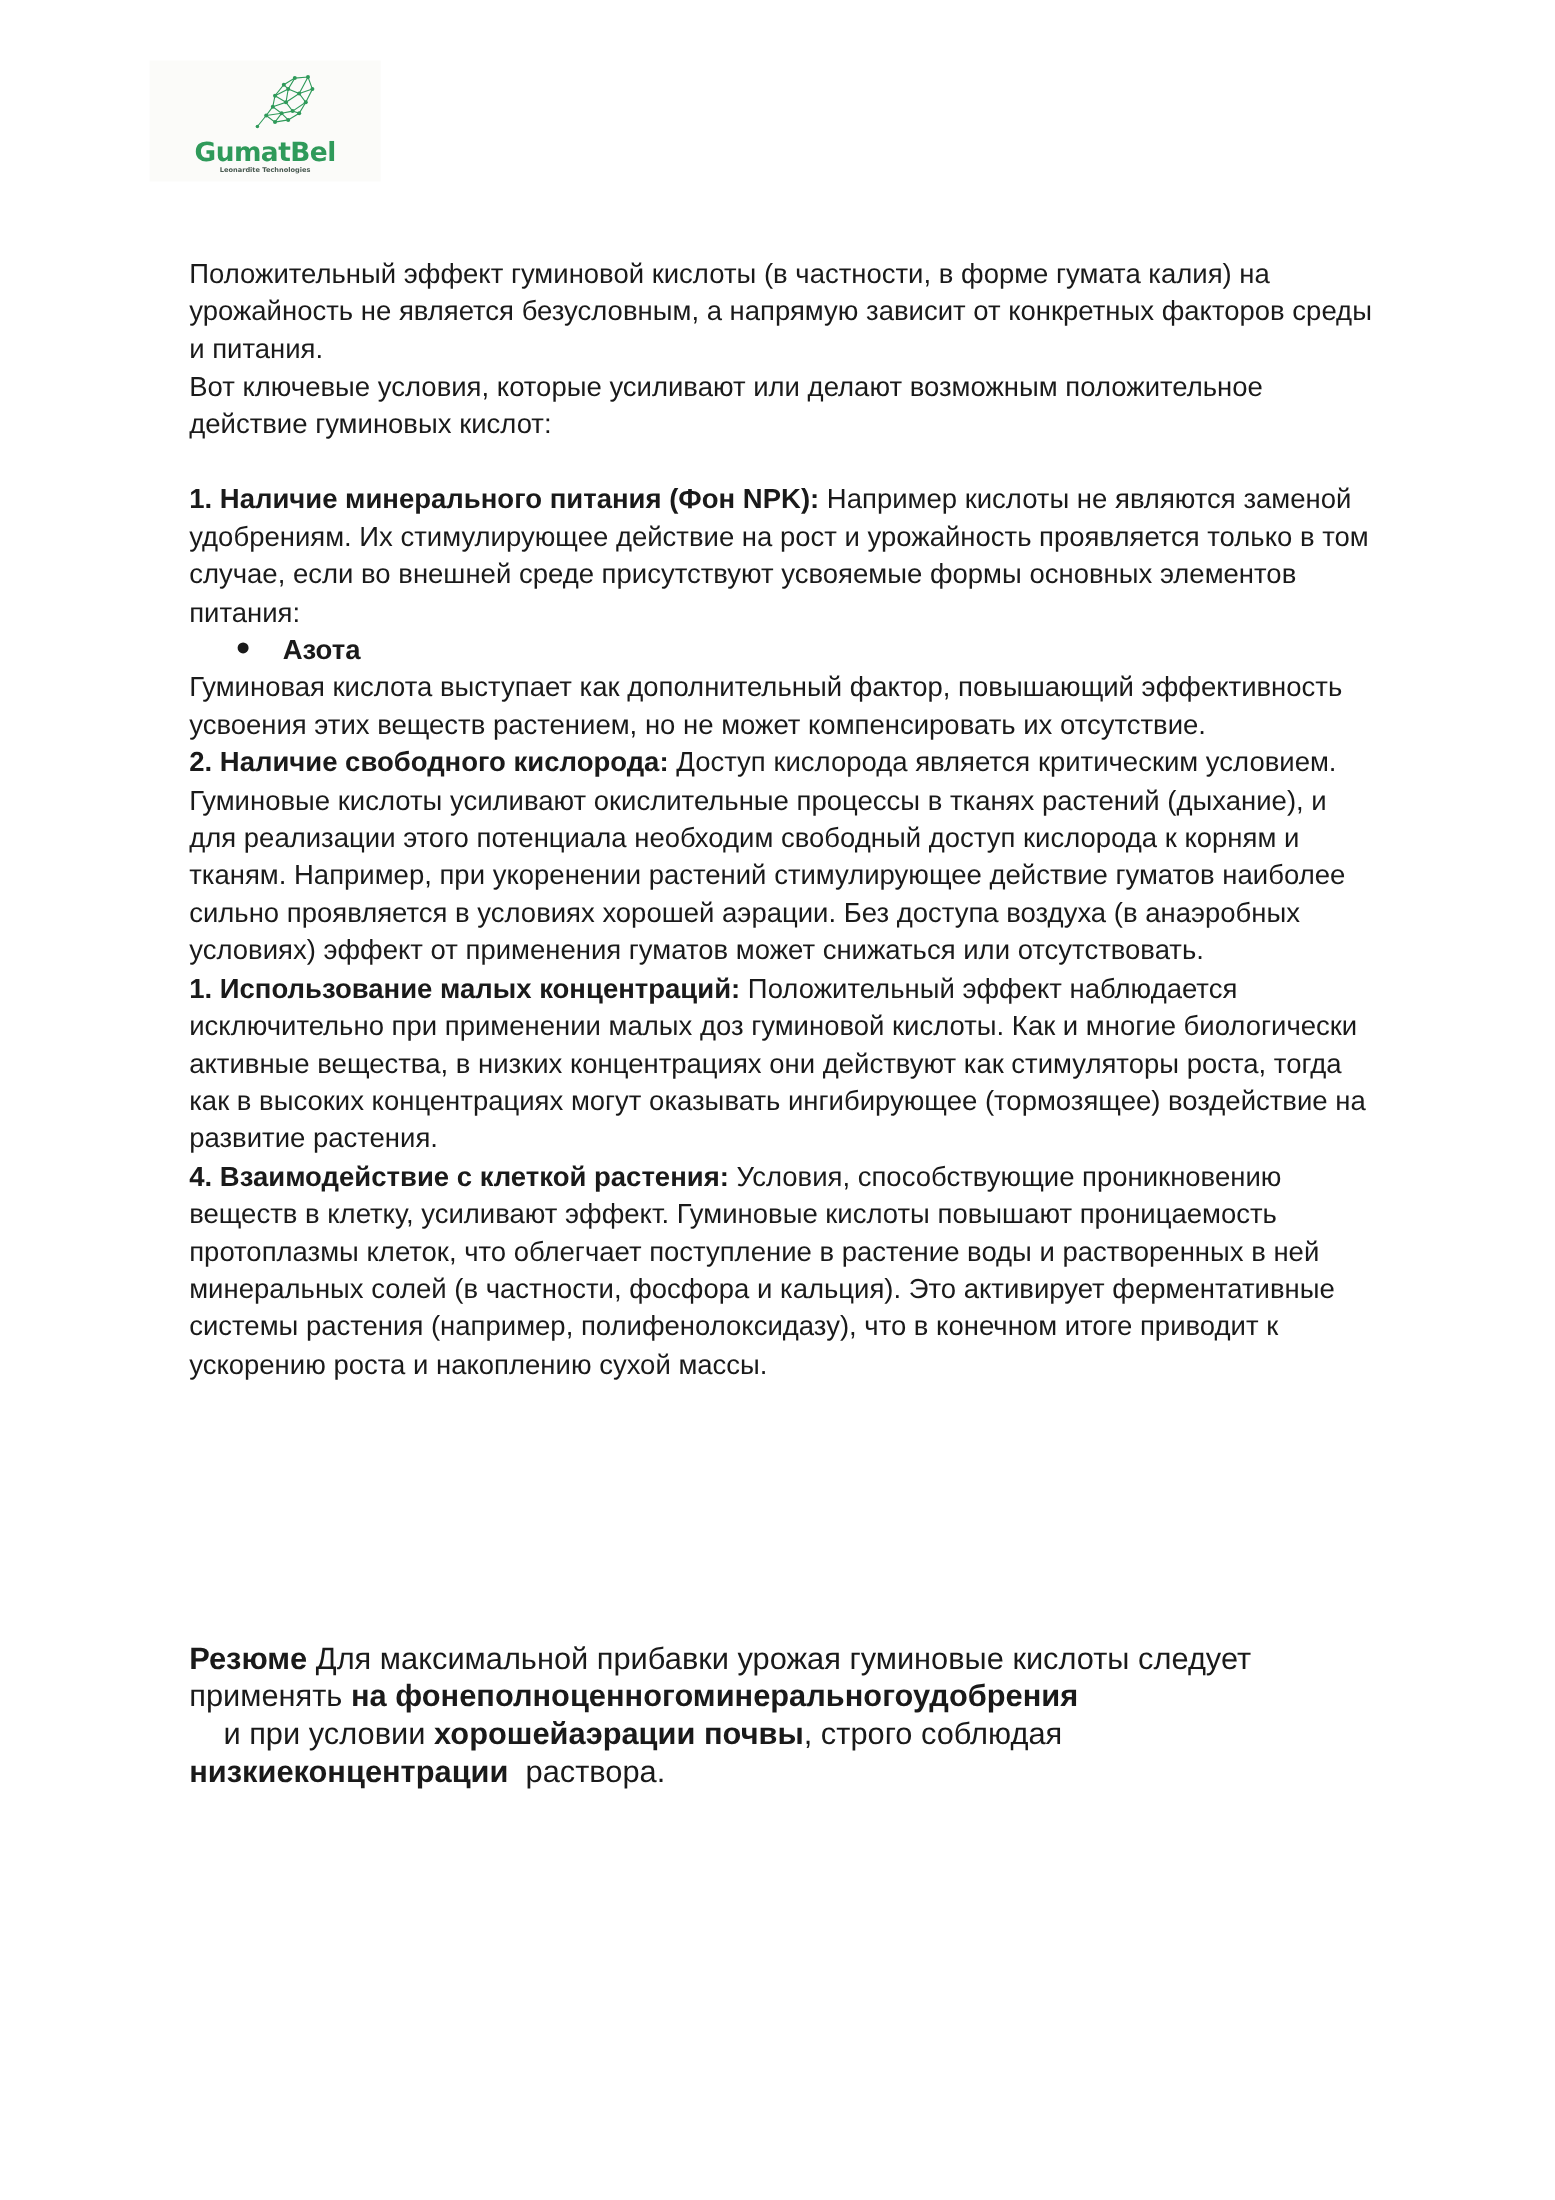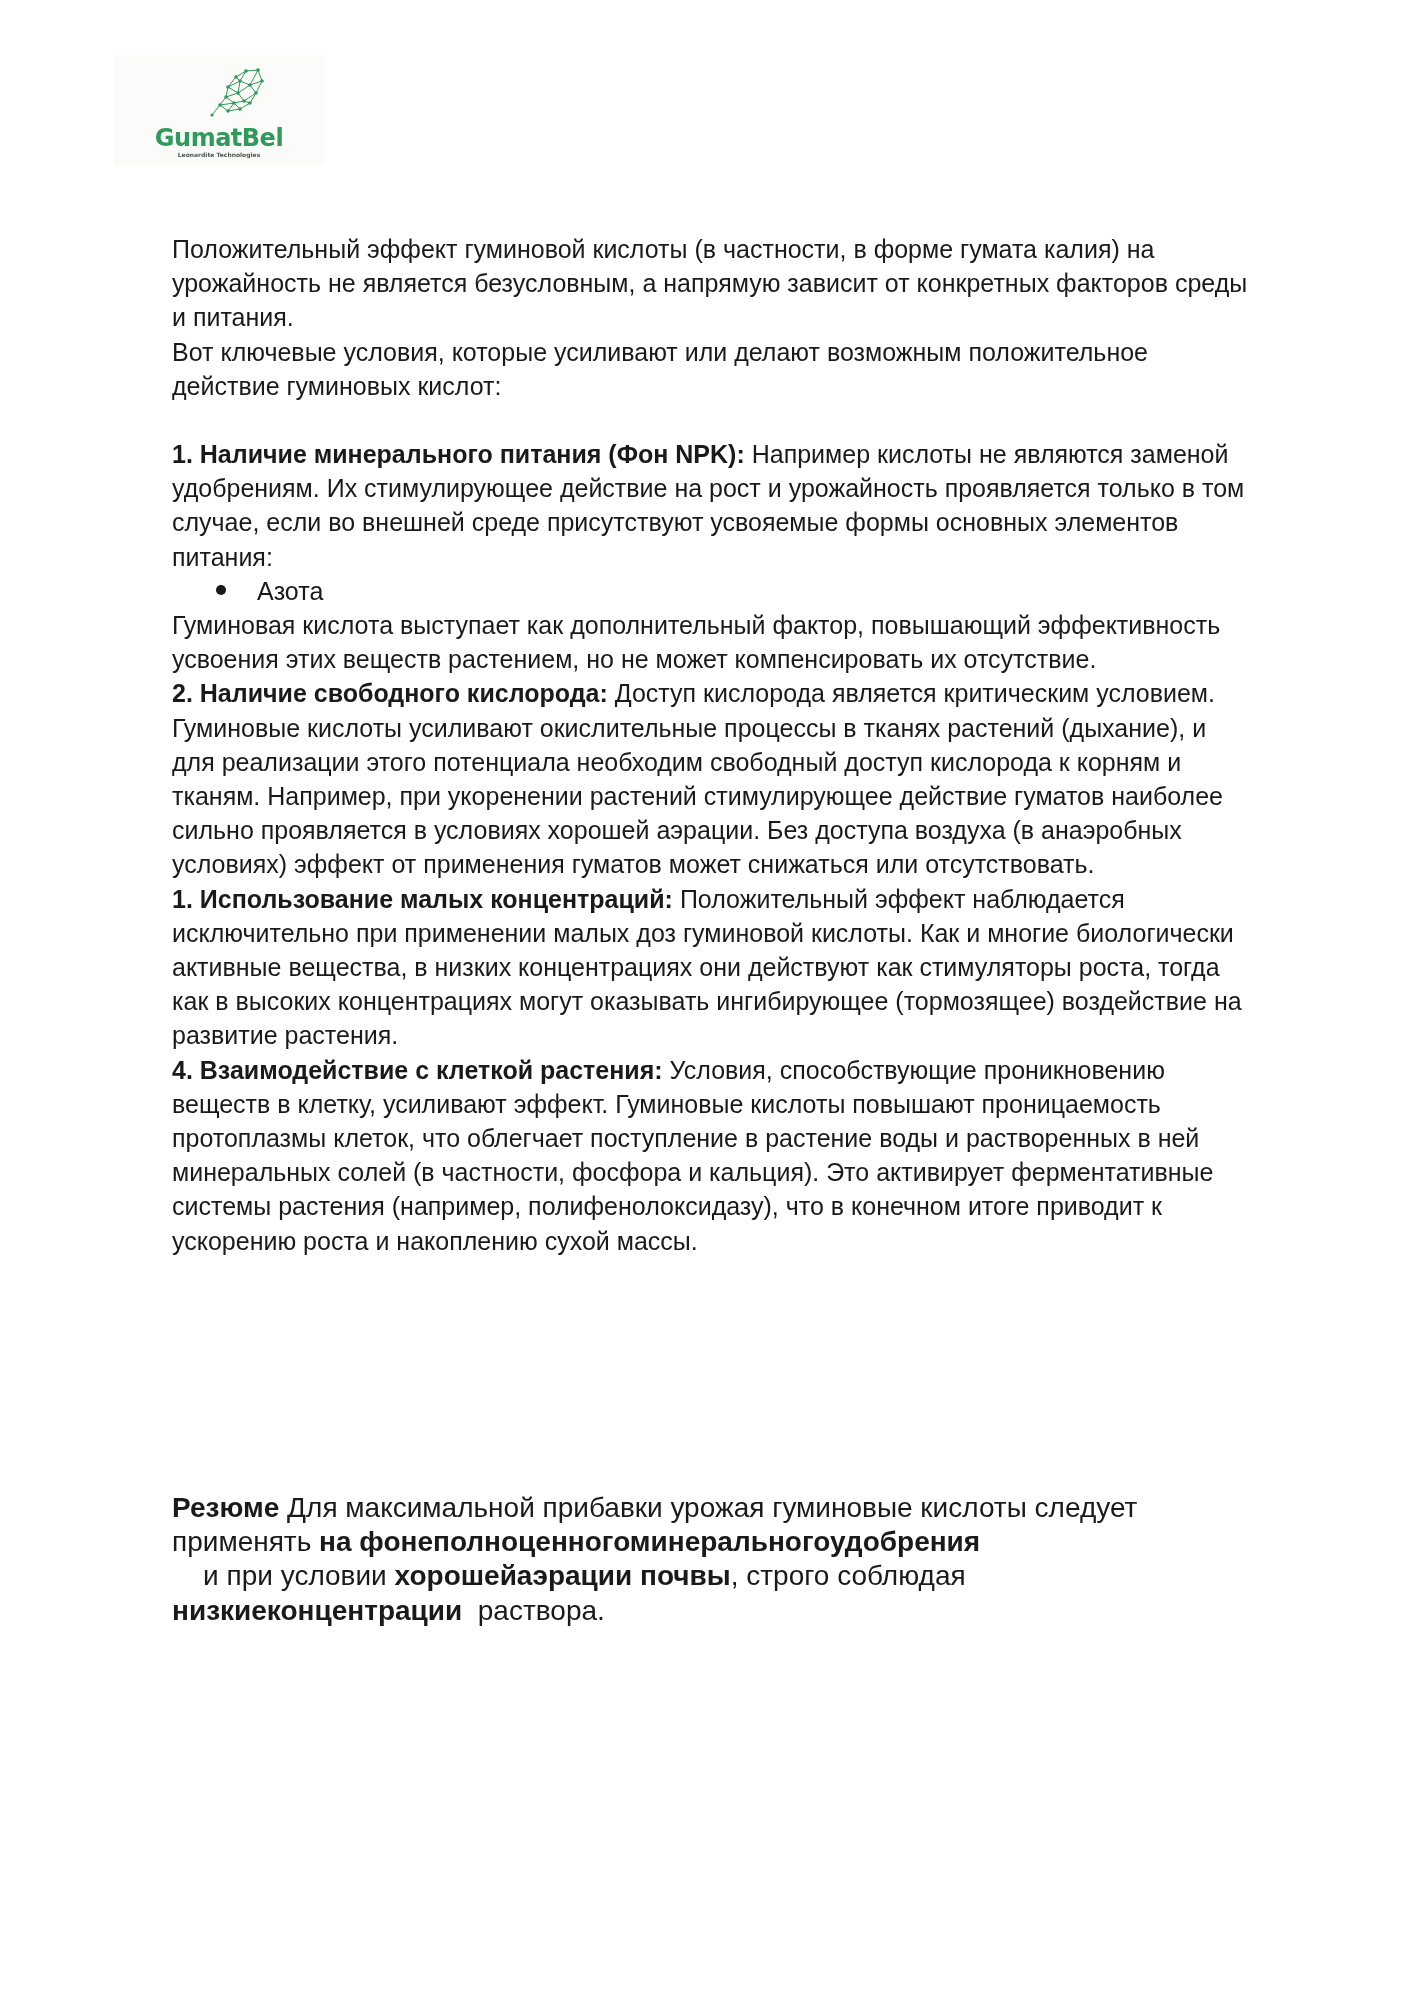--- a/index.html
+++ b/index.html
@@ -10,21 +10,21 @@
     body {
       width: 1414px;
       height: 2000px;
       position: relative;
       overflow: hidden;
       font-family: "Liberation Sans", sans-serif;
       color: #1a1a1a;
     }
     .logo-box {
       position: absolute;
-      left: 114px;
+      left: 136px;
       top: 55px;
       width: 210px;
       height: 110px;
       background: #fbfbf9;
     }
     .logo-box svg.leaf {
       position: absolute;
       left: 92px;
       top: 12px;
       width: 60px;
@@ -66,20 +66,21 @@
     .content p {
       margin: 0;
     }
     .gap {
       height: 34px;
     }
     .bullets {
       margin: 0;
       padding: 0;
       list-style: none;
+      font-weight: bold;
     }
     .bullets li {
       position: relative;
       line-height: 34.2px;
     }
     .bullets li .dot {
       display: inline-block;
       width: 10px;
       height: 10px;
       border-radius: 50%;

